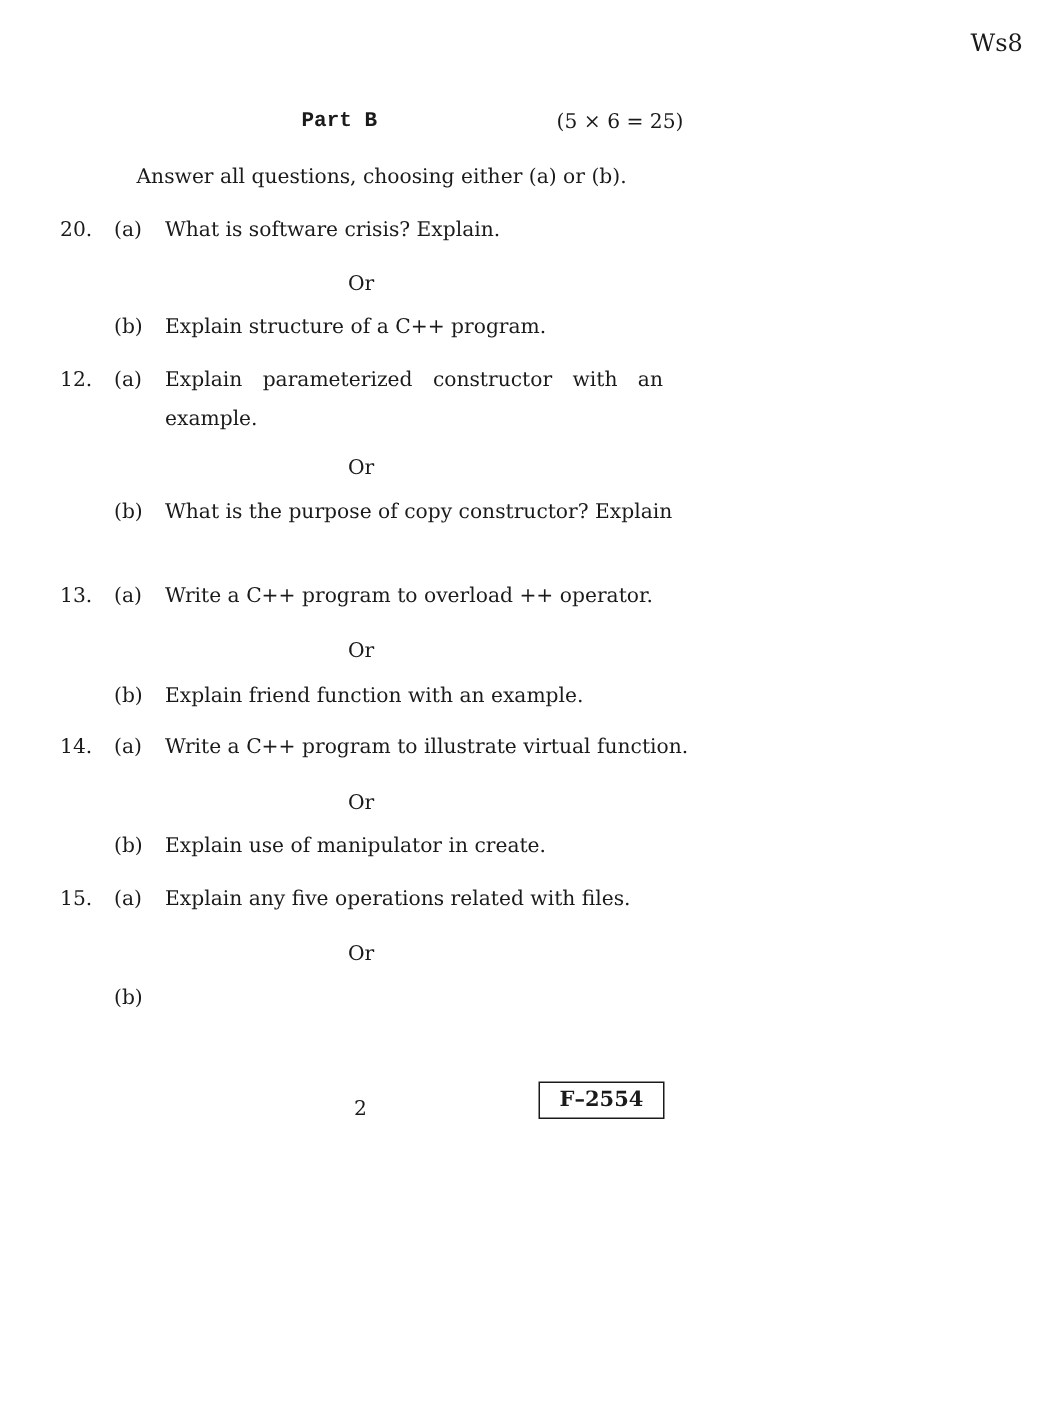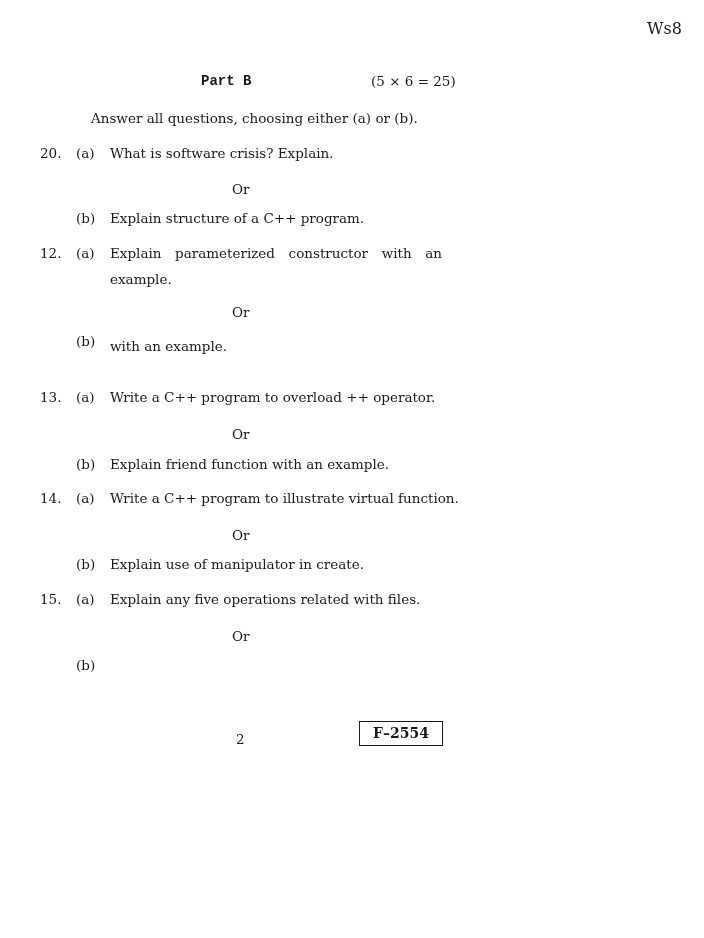--- a/index.html
+++ b/index.html
@@ -41,21 +41,21 @@
 
 <div class="abs qnum" style="top:245px">12.</div>
 <div class="abs sub" style="top:245px">(a)</div>
 <div class="abs" style="left:110px;top:245px;width:332px">
   <div class="justify">Explain parameterized constructor with an</div>
   <div style="margin-top:10px">example.</div>
 </div>
 <div class="abs or" style="top:304px">Or</div>
 <div class="abs sub" style="top:333px">(b)</div>
 <div class="abs" style="left:110px;top:333px;width:332px">
-  <div style="margin-top:5px">with an example.</div>
+  <div class="justify">What is the purpose of copy constructor? Explain</div>
 </div>
 
 <div class="abs qnum" style="top:389px">13.</div>
 <div class="abs sub" style="top:389px">(a)</div>
 <div class="abs" style="left:110px;top:389px">Write a C++ program to overload ++ operator.</div>
 <div class="abs or" style="top:426px">Or</div>
 <div class="abs sub" style="top:456px">(b)</div>
 <div class="abs" style="left:110px;top:456px">Explain friend function with an example.</div>
 
 <div class="abs qnum" style="top:490px">14.</div>

